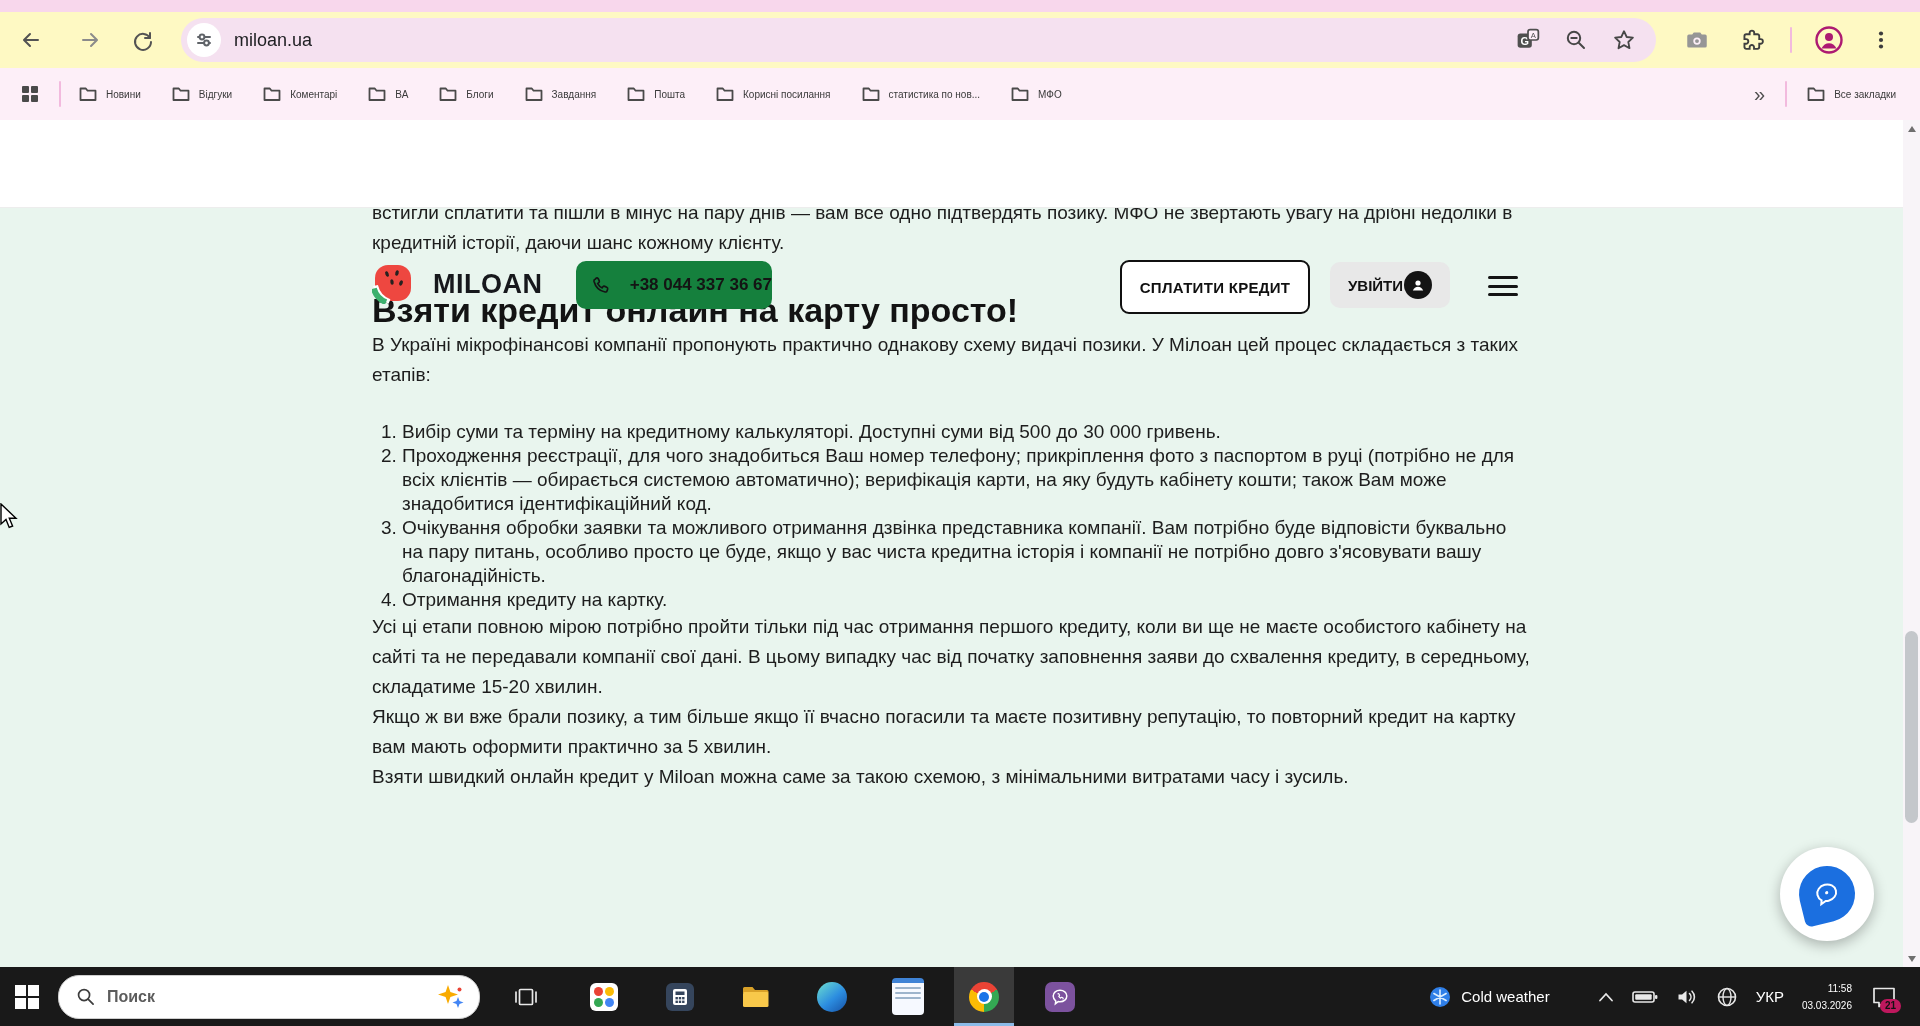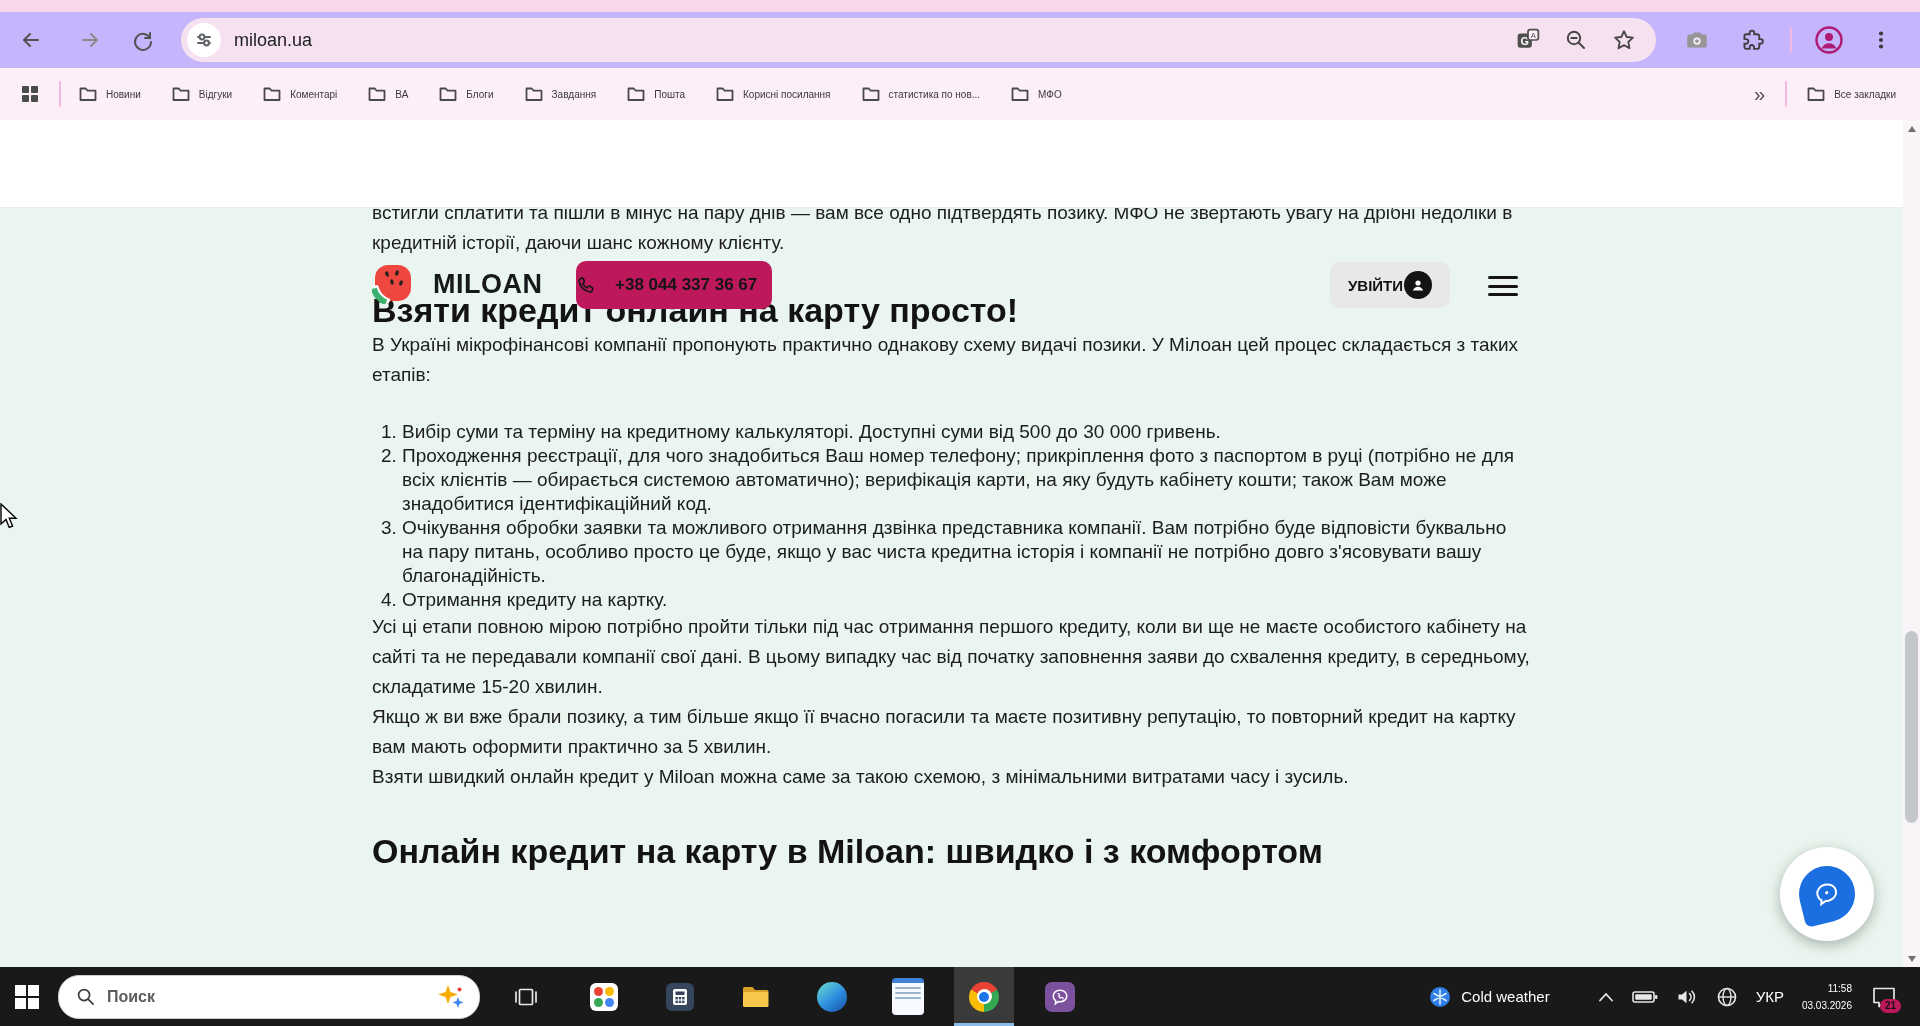--- a/index.html
+++ b/index.html
@@ -1,21 +1,21 @@
 <!DOCTYPE html>
 <html><head>
 <meta charset="utf-8">
 <style>
   html,body{margin:0;padding:0;}
   body{width:1920px;height:1026px;position:relative;overflow:hidden;
        font-family:"Liberation Sans","DejaVu Sans",sans-serif;background:#e9f5ee;}
   svg{display:block;}
 
   
-  .chrome{position:absolute;top:0;left:0;right:0;height:120px;background:#c4b5fd;z-index:6;padding-left:36px;}
+  .chrome{position:absolute;top:0;left:0;right:0;height:120px;background:#fef9c3;z-index:6;padding-left:36px;}
   .win-strip{position:absolute;top:0;left:0;right:0;height:12px;background:#f8d7ec;}
   .toolbar{position:absolute;top:12px;left:0;right:0;height:56px;}
   .tbtn{position:absolute;top:50%;transform:translateY(-50%);width:34px;height:34px;
         display:grid;place-items:center;color:#565656;}
   .omnibox{position:absolute;left:181px;top:50%;transform:translateY(-50%);width:1475px;height:44px;
            border-radius:22px;background:#f5e1f0;display:flex;align-items:center;}
   .chip{width:34px;height:34px;border-radius:50%;background:#fff;margin-left:6px;
         display:grid;place-items:center;}
   .url{margin-left:13px;font-size:18px;color:#202124;flex:1;}
   .omni-icons{display:flex;align-items:center;gap:24px;margin-right:20px;color:#474747;}
@@ -28,22 +28,22 @@
   .bm{display:flex;align-items:center;gap:9px;font-size:10px;color:#3a3a3a;white-space:nowrap;}
   .bm-row{display:flex;align-items:center;gap:31px;margin-left:18px;}
   .bm-right{margin-left:auto;display:flex;align-items:center;gap:20px;padding-right:24px;}
   .chev2{font-size:20px;color:#4d4d4d;line-height:1;}
 
   
   .site-header{position:absolute;top:120px;left:0;right:0;height:87px;background:#fff;
                border-bottom:1px solid #ededed;z-index:6;}
   .logo{position:absolute;left:372px;top:144px;display:flex;align-items:center;gap:21px;}
   .logo-text{font-size:27px;font-weight:600;color:#17181c;letter-spacing:.5px;}
-  .phone-pill{position:absolute;left:576px;top:141px;width:196px;height:48px;background:#be185d;
-              border-radius:10px;display:flex;align-items:center;justify-content:flex-start;gap:18px;}
+  .phone-pill{position:absolute;left:576px;top:141px;width:196px;height:48px;background:#15803d;
+              border-radius:10px;display:flex;align-items:center;justify-content:flex-end;gap:18px;}
   .phone-num{font-size:17px;font-weight:bold;color:#141414;}
   .pay-btn{position:absolute;left:1120px;top:140px;width:186px;height:50px;background:#fff;
            border:2px solid #101010;border-radius:9px;display:grid;place-items:center;
            font-size:15px;font-weight:bold;color:#101010;letter-spacing:.3px;}
   .login-btn{position:absolute;left:1330px;top:142px;width:120px;height:46px;background:#e8e8e8;
              border-radius:10px;display:flex;align-items:center;justify-content:center;gap:1px;
              font-size:15px;font-weight:bold;color:#101010;}
   .avatar-dot{width:28px;height:28px;border-radius:50%;background:#141414;display:grid;place-items:center;}
   .burger{position:absolute;left:1488px;top:156px;width:30px;height:20px;
           display:flex;flex-direction:column;justify-content:space-between;}
@@ -287,21 +287,20 @@
     <p class="intro">В Україні мікрофінансові компанії пропонують практично однакову схему видачі позики. У Мілоан цей процес складається з таких етапів:</p>
     <ol class="steps">
       <li>Вибір суми та терміну на кредитному калькуляторі. Доступні суми від 500 до 30 000 гривень.</li>
       <li>Проходження реєстрації, для чого знадобиться Ваш номер телефону; прикріплення фото з паспортом в руці (потрібно не для всіх клієнтів — обирається системою автоматично); верифікація карти, на яку будуть кабінету кошти; також Вам може знадобитися ідентифікаційний код.</li>
       <li>Очікування обробки заявки та можливого отримання дзвінка представника компанії. Вам потрібно буде відповісти буквально на пару питань, особливо просто це буде, якщо у вас чиста кредитна історія і компанії не потрібно довго з'ясовувати вашу благонадійність.</li>
       <li>Отримання кредиту на картку.</li>
     </ol>
     <p class="p1">Усі ці етапи повною мірою потрібно пройти тільки під час отримання першого кредиту, коли ви ще не маєте особистого кабінету на сайті та не передавали компанії свої дані. В цьому випадку час від початку заповнення заяви до схвалення кредиту, в середньому, складатиме 15-20 хвилин.</p>
     <p class="p2">Якщо ж ви вже брали позику, а тим більше якщо її вчасно погасили та маєте позитивну репутацію, то повторний кредит на картку вам мають оформити практично за 5 хвилин.</p>
     <p class="p3">Взяти швидкий онлайн кредит у Miloan можна саме за такою схемою, з мінімальними витратами часу і зусиль.</p>
-    <h2 class="h2">Онлайн кредит на карту в Miloan: швидко і з комфортом</h2>
   </div>
 </div>
 
 <div class="site-header">
   <div class="logo">
     <svg width="40" height="40" viewBox="0 0 40 40">
       <rect x="3" y="1" width="36" height="36" rx="13" fill="#ee4740"></rect>
       <path d="M3.5 21.5 A 22.5 22.5 0 0 0 17.5 37.5" stroke="#ffffff" stroke-width="5" fill="none"></path>
       <path d="M1.8 24.5 A 21 21 0 0 0 14 38.2" stroke="#3cb06d" stroke-width="6" fill="none"></path>
       <ellipse cx="15" cy="10" rx="1.7" ry="2.8" transform="rotate(-20 15 10)" fill="#26211f"></ellipse>
@@ -312,20 +311,21 @@
     <span class="logo-text">MILOAN</span>
   </div>
 
   <div class="phone-pill">
     <svg width="21" height="21" viewBox="0 0 24 24">
       <path d="M6.2 3.4c.9-.3 1.8.1 2.2 1l1 2.3c.3.7.1 1.6-.5 2.1l-1.2 1c1.1 2.1 2.8 3.8 4.9 4.9l1-1.2c.5-.6 1.4-.8 2.1-.5l2.3 1c.9.4 1.3 1.3 1 2.2l-.6 1.8c-.3 1-1.3 1.6-2.3 1.4C9.9 18.2 5 13.3 3.4 7.1c-.2-1 .4-2 1.4-2.3z" fill="none" stroke="#141414" stroke-width="1.9"></path>
     </svg>
     <span class="phone-num">+38 044 337 36 67</span>
   </div>
 
+  <div class="pay-btn">СПЛАТИТИ КРЕДИТ</div>
 
   <div class="login-btn">
     <span>УВІЙТИ</span>
     <span class="avatar-dot">
       <svg width="16" height="16" viewBox="0 0 16 16">
           <circle cx="8" cy="6" r="2.6" fill="#fff"></circle>
           <path d="M2.8 13.6c1-2.6 3-3.9 5.2-3.9s4.2 1.3 5.2 3.9z" fill="#fff"></path>
         </svg>
     </span>
   </div>

